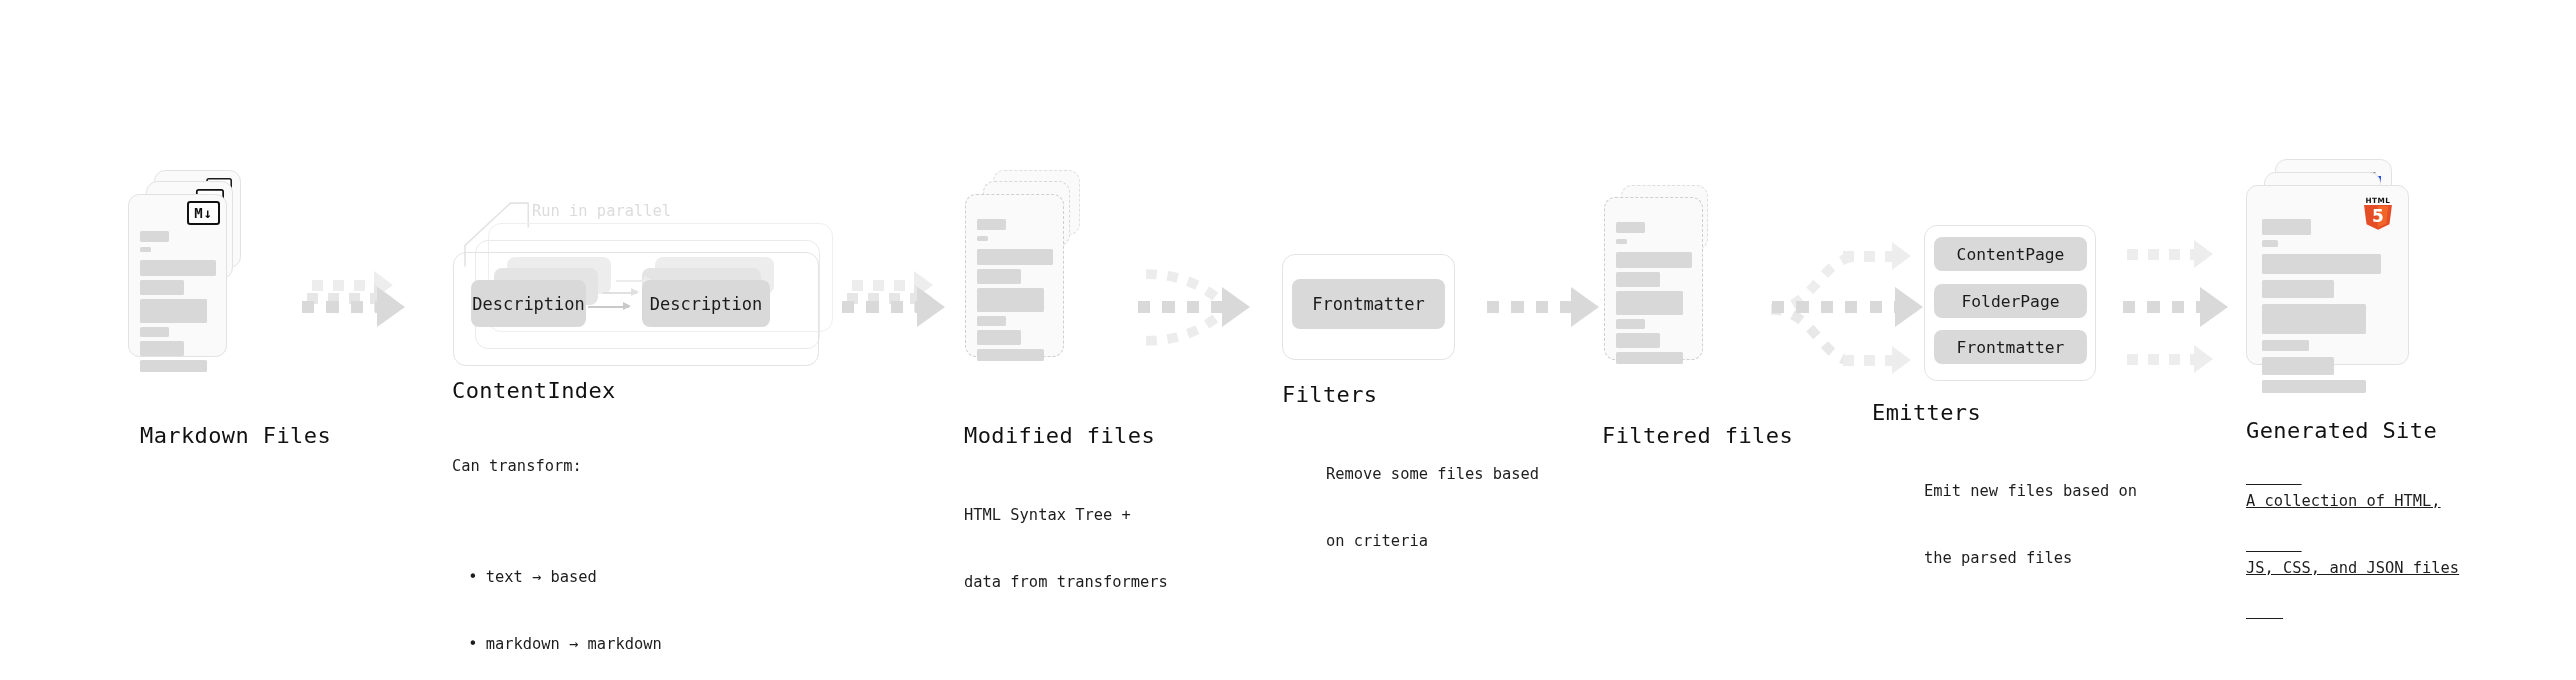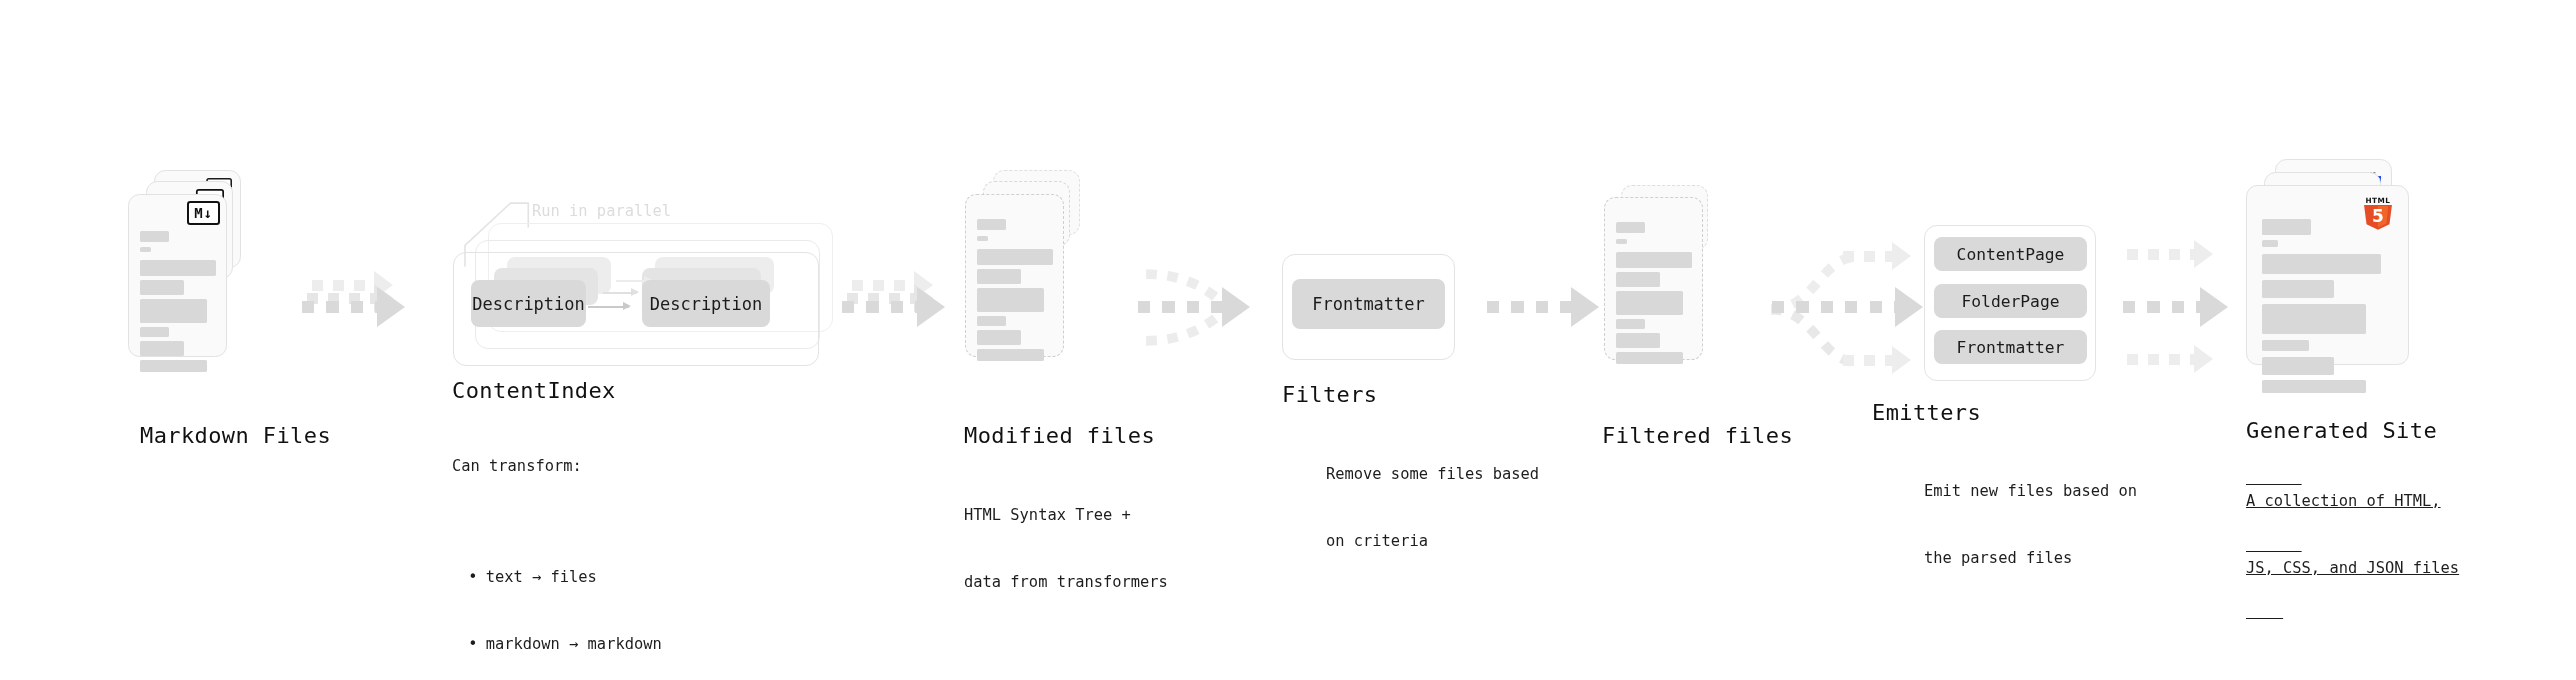--- a/index.html
+++ b/index.html
@@ -187,21 +187,21 @@
       <span>Description</span>
     </div>
     <div class="pill" style="left:642px;top:280px;width:128px;height:47px;">
       <span>Description</span>
     </div>
 
     <div class="title" style="left:452px;top:378px;">ContentIndex</div>
     <div class="sub" style="left:452px;top:410px;">
       <div>Can transform:</div>
       <ul>
-        <li>text → files</li>
+        <li>text → based</li>
         <li>markdown → markdown</li>
         
       </ul>
     </div>
   </div>
 
   <div class="darrow faint" style="left:852px;top:280px;width:89px;">
     <div class="dash" style="width:63px;"></div>
       <div class="head"></div>
   </div>

